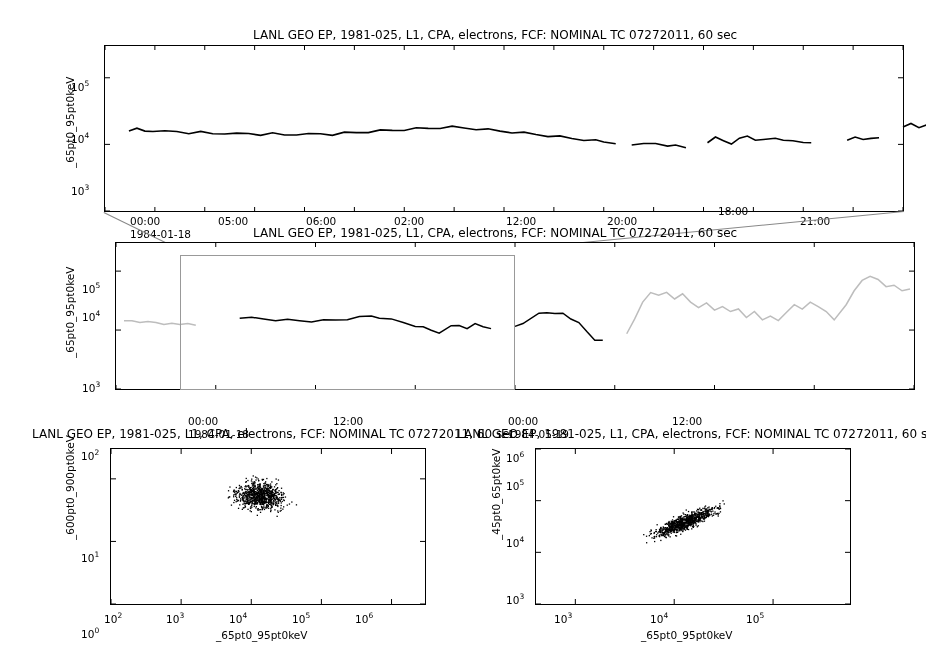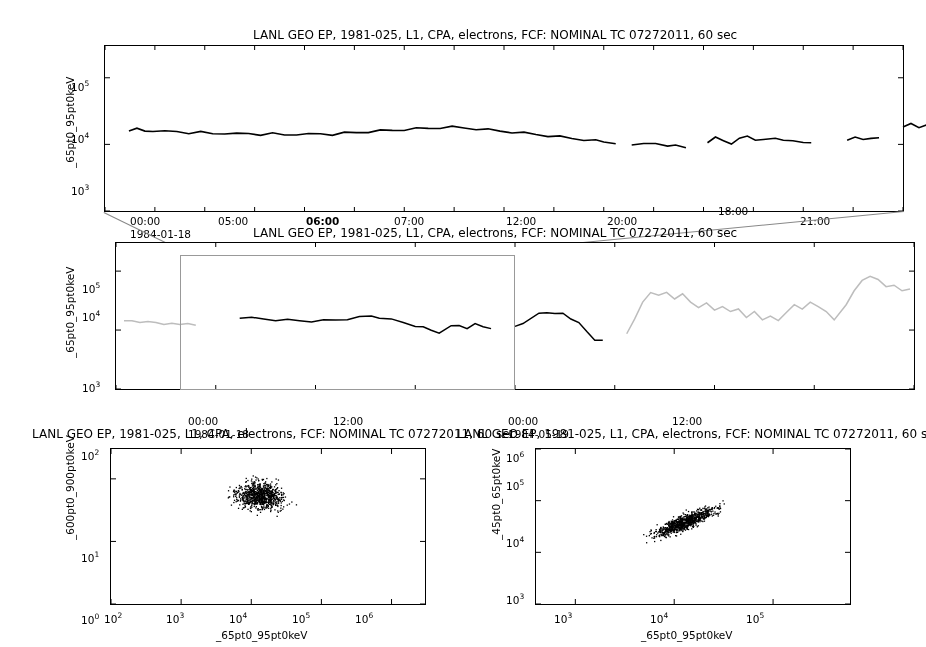--- a/index.html
+++ b/index.html
@@ -115,22 +115,22 @@
         <line x1="798" y1="165" x2="793" y2="165" stroke="#000"></line>
         <line x1="0" y1="98.3904225779722" x2="5" y2="98.3904225779722" stroke="#000"></line>
         <line x1="798" y1="98.3904225779722" x2="793" y2="98.3904225779722" stroke="#000"></line>
         <line x1="0" y1="31.780845155944405" x2="5" y2="31.780845155944405" stroke="#000"></line>
         <line x1="798" y1="31.780845155944405" x2="793" y2="31.780845155944405" stroke="#000"></line>
       </svg>
   </div>
 
   <div class="tick-label" style="left:130px; top:215px;">00:00</div>
   <div class="tick-label" style="left:218px; top:215px;">05:00</div>
-  <div class="tick-label" style="left:306px; top:215px;font-weight:bold;">06:00</div>
-  <div class="tick-label" style="left:394px; top:215px;">07:00</div>
+  <div class="tick-label" style="left:306px; top:215px;">06:00</div>
+  <div class="tick-label" style="left:394px; top:215px;">02:00</div>
   <div class="tick-label" style="left:506px; top:215px;">12:00</div>
   <div class="tick-label" style="left:607px; top:215px;">20:00</div>
   <div class="tick-label" style="left:702px; top:205px;margin-left:16px;">18:00</div>
   <div class="tick-label" style="left:800px; top:215px;">21:00</div>
   <div class="tick-label" style="left:130px; top:228px;">1984-01-18</div>
 </div>
 
 <div class="zoomline" style="left:104px; top:212px; width:85px; transform:rotate(26deg);"></div>
 <div class="zoomline" style="left:904px; top:212px; width:400px; transform:rotate(180deg) rotate(-5.5deg);"></div>
 
@@ -182,21 +182,21 @@
   <div class="tick-label" style="left:508px; top:415px;">00:00</div>
   <div class="tick-label" style="left:672px; top:415px;">12:00</div>
   <div class="tick-label" style="left:188px; top:428px;">1984-01-18</div>
   <div class="tick-label" style="left:508px; top:428px;">1984-05-19</div>
 </div>
 
 <div class="panel">
   <div class="title" style="left:32px; top:427px;">LANL GEO EP, 1981-025, L1, CPA, electrons, FCF: NOMINAL TC 07272011, 60 sec</div>
   <div class="axis-label ylabel" style="left:64px; top:540px;">_600pt0_900pt0keV</div>
 
-  <div class="tick-label" style="left:81px; top:612px;">10<span class="sup">0</span></div>
+  <div class="tick-label" style="left:81px; top:626px;">10<span class="sup">0</span></div>
   <div class="tick-label" style="left:81px; top:550px;">10<span class="sup">1</span></div>
   <div class="tick-label" style="left:81px; top:448px;">10<span class="sup">2</span></div>
 
   <div class="frame" style="left:110px; top:448px; width:316px; height:157px;">
     <svg id="svg-bl" width="314" height="155" viewBox="0 0 314 155">
         <rect x="163.7" y="40.0" width="1.3" height="1.3" fill="#000000"></rect>
         <rect x="144.9" y="42.5" width="1.3" height="1.3" fill="#000000"></rect>
         <rect x="152.9" y="52.1" width="1.3" height="1.3" fill="#000000"></rect>
         <rect x="160.2" y="43.2" width="1.3" height="1.3" fill="#000000"></rect>
         <rect x="143.8" y="49.8" width="1.3" height="1.3" fill="#000000"></rect>

